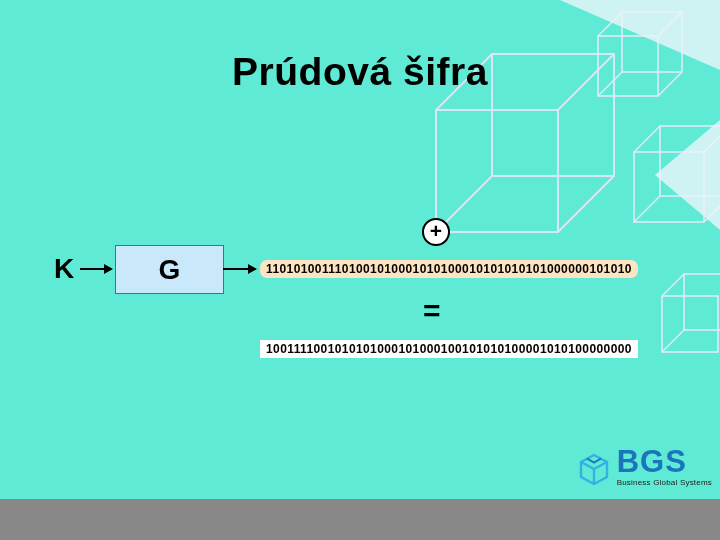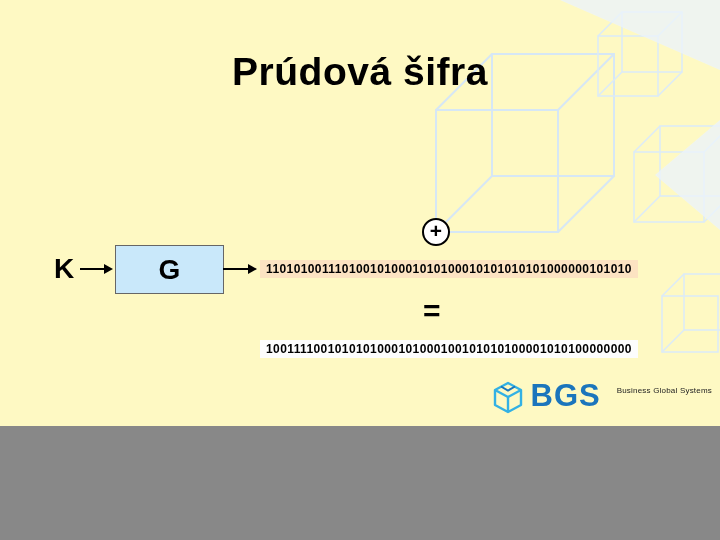--- a/index.html
+++ b/index.html
@@ -1,19 +1,19 @@
 <!DOCTYPE html>
 <html><head>
 <meta charset="utf-8">
 <style>
   html,body{margin:0;padding:0;background:#888;}
   .slide{
     position:relative;
-    width:720px;height:426px;
-    background:#fef9c3;
+    width:720px;height:499px;
+    background:#5eead4;
     overflow:hidden;
     font-family:"Liberation Sans", sans-serif;
     margin:0 auto;
   }
   .bg-decor{position:absolute;left:0;top:0;width:720px;height:540px;z-index:0;}
   .layer{position:absolute;z-index:2;}
 
   .title{
     top:50px;left:0;width:720px;
     text-align:center;
@@ -25,21 +25,21 @@
     left:260px;
     white-space:nowrap;
     font-weight:bold;
     font-size:12px;
     letter-spacing:0.4px;
     color:#000;
     padding:3px 6px;
     line-height:1;
   }
   .bits-plain{top:180px;background:#fdfdfd;}
-  .bits-key{top:260px;background:#fce3c2;}
+  .bits-key{top:260px;background:#fce3c2;border-radius:7px;}
   .bits-cipher{top:340px;background:#fdfdfd;}
 
   .xor-circle{
     left:422px;top:218px;
     width:24px;height:24px;
     border:2px solid #000;border-radius:50%;
     background:#fff;
     text-align:center;
     font-size:21px;font-weight:bold;line-height:22px;
     color:#000;
@@ -72,21 +72,21 @@
     border-left:9px solid #000;
   }
   .ah-k{left:104px;top:264px;}
   .ah-g{left:248px;top:264px;}
 
   .logo{
     right:8px;bottom:12px;
     display:flex;align-items:center;gap:6px;
     z-index:2;
   }
-  .logo-textcol{display:flex;flex-direction:row;gap:16px;}
+  .logo-textcol{display:flex;flex-direction:column;}
   .logo-text{
     font-size:31px;font-weight:bold;color:#1b75bc;
     letter-spacing:1px;line-height:0.85;
   }
   .logo-tagline{
     font-size:8px;color:#222;font-weight:normal;
     letter-spacing:0.2px;margin-top:3px;
   }
 </style>
 </head>

